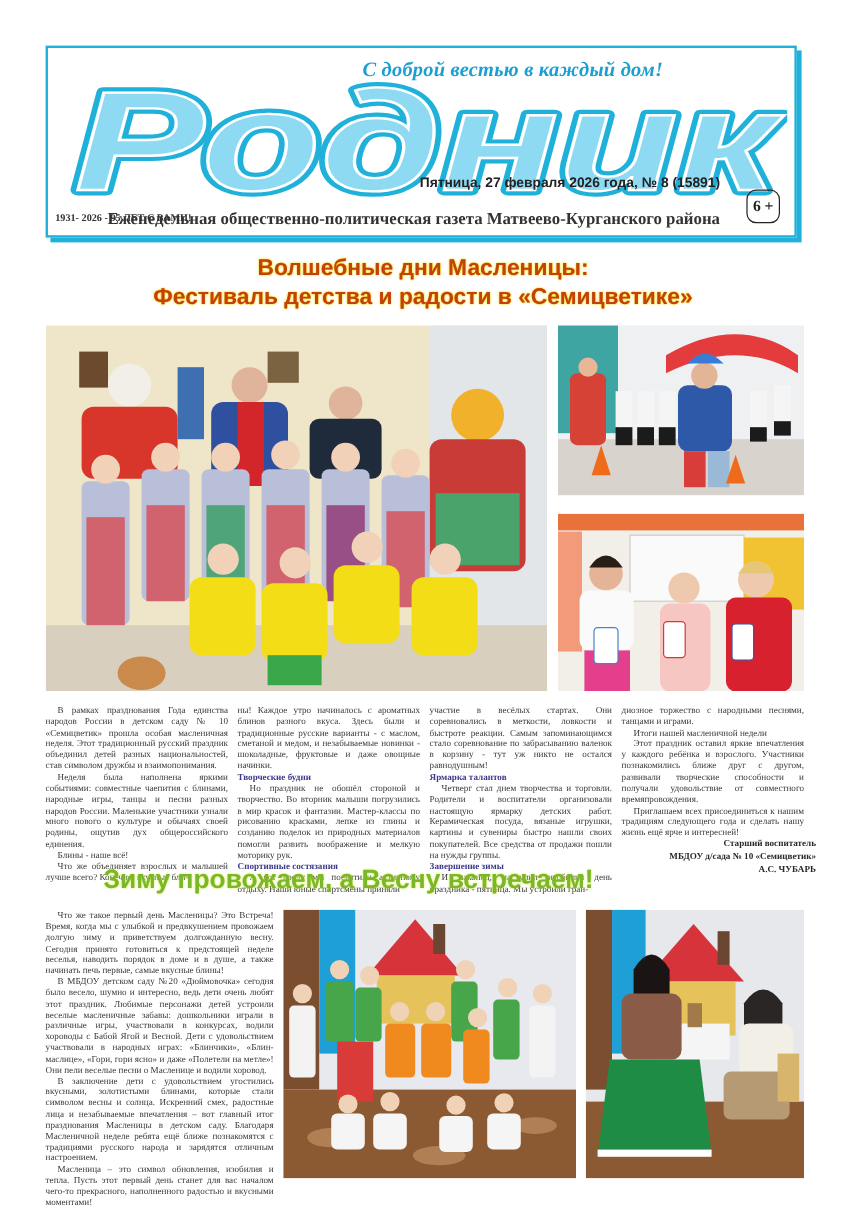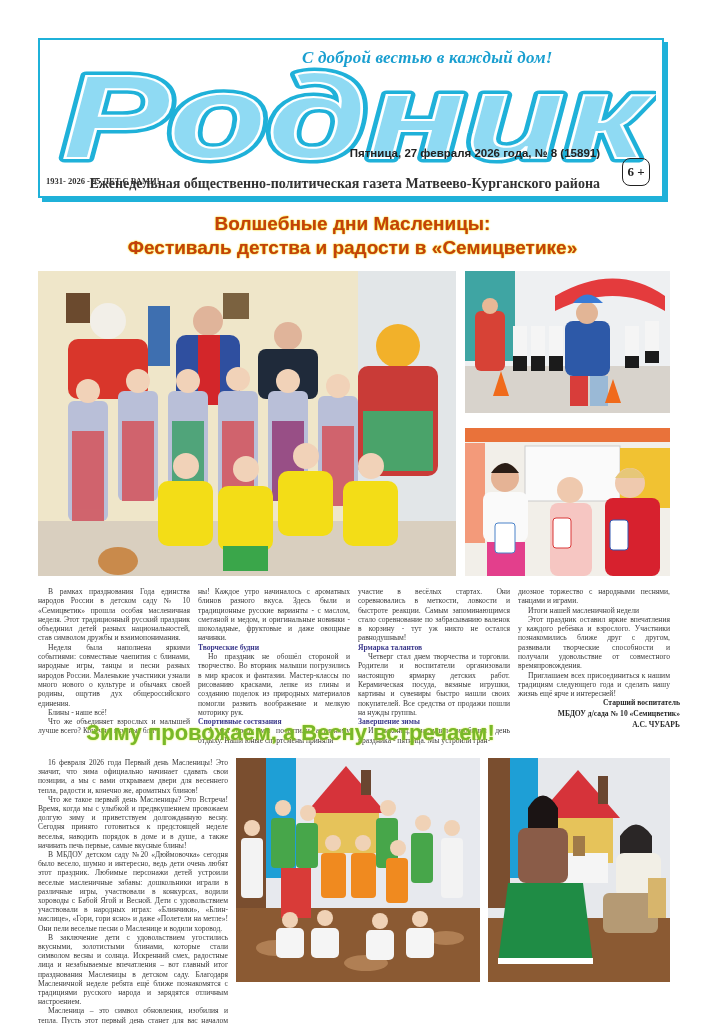--- a/index.html
+++ b/index.html
@@ -211,21 +211,21 @@
   </svg>
 </div>
 
 <div class="col" id="a1c0" style="left:38px;top:587px;width:152px;">
     <p>В рамках празднования Года единства народов России в детском саду № 10 «Семицветик» прошла особая масленичная неделя. Этот традиционный русский праздник объединил детей разных национальностей, став символом дружбы и взаимопонимания.</p>
     <p>Неделя была наполнена яркими событиями: совместные чаепития с блинами, народные игры, танцы и песни разных народов России. Маленькие участники узнали много нового о культуре и обычаях своей родины, ощутив дух общероссийского единения.</p>
     <p>Блины - наше всё!</p>
     <p>Что же объединяет взрослых и малышей лучше всего? Конечно, вкусные бли-</p>
   </div>
 <div class="col" id="a1c1" style="left:198px;top:587px;width:152px;">
-    <p style="text-indent: 0px;">ны! Каждое утро начиналось с ароматных блинов разного вкуса. Здесь были и традиционные русские варианты - с маслом, сметаной и медом, и оригинальные новинки - шоколадные, фруктовые и даже овощные начинки.</p>
+    <p style="text-indent: 0px;">ны! Каждое утро начиналось с ароматных блинов разного вкуса. Здесь были и традиционные русские варианты - с маслом, сметаной и медом, и незабываемые новинки - шоколадные, фруктовые и даже овощные начинки.</p>
     <p class="sub">Творческие будни</p>
     <p>Но праздник не обошёл стороной и творчество. Во вторник малыши погрузились в мир красок и фантазии. Мастер-классы по рисованию красками, лепке из глины и созданию поделок из природных материалов помогли развить воображение и мелкую моторику рук.</p>
     <p class="sub">Спортивные состязания</p>
     <p>А вот среду мы посвятили активному отдыху. Наши юные спортсмены приняли</p>
   </div>
 <div class="col" id="a1c2" style="left:358px;top:587px;width:152px;">
     <p style="text-indent: 0px;">участие в весёлых стартах. Они соревновались в меткости, ловкости и быстроте реакции. Самым запоминающимся стало соревнование по забрасыванию валенок в корзину - тут уж никто не остался равнодушным!</p>
     <p class="sub">Ярмарка талантов</p>
     <p>Четверг стал днем творчества и торговли. Родители и воспитатели организовали настоящую ярмарку детских работ. Керамическая посуда, вязаные игрушки, картины и сувениры быстро нашли своих покупателей. Все средства от продажи пошли на нужды группы.</p>
     <p class="sub">Завершение зимы</p>
@@ -240,21 +240,20 @@
 
 <div class="signature">
   <div>Старший воспитатель</div>
   <div>МБДОУ д/сада № 10 «Семицветик»</div>
   <div>А.С. ЧУБАРЬ</div>
 </div>
 
 <div class="headline-green" style="top:720px;">Зиму провожаем, а Весну встречаем!</div>
 
 <div class="col" id="a2c0" style="left:38px;top:758px;width:190px;line-height:9.2px;">
-    <p>16 февраля 2026 года Первый день Масленицы! Это значит, что зима официально начинает сдавать свои позиции, а мы с вами открываем двери для весеннего тепла, радости и, конечно же, ароматных блинов!</p>
     <p>Что же такое первый день Масленицы? Это Встреча! Время, когда мы с улыбкой и предвкушением провожаем долгую зиму и приветствуем долгожданную весну. Сегодня принято готовиться к предстоящей неделе веселья, наводить порядок в доме и в душе, а также начинать печь первые, самые вкусные блины!</p>
     <p>В МБДОУ детском саду №20 «Дюймовочка» сегодня было весело, шумно и интересно, ведь дети очень любят этот праздник. Любимые персонажи детей устроили веселые масленичные забавы: дошкольники играли в различные игры, участвовали в конкурсах, водили хороводы с Бабой Ягой и Весной. Дети с удовольствием участвовали в народных играх: «Блинчики», «Блин-маслице», «Гори, гори ясно» и даже «Полетели на метле»! Они пели веселые песни о Масленице и водили хоровод.</p>
     <p>В заключение дети с удовольствием угостились вкусными, золотистыми блинами, которые стали символом весны и солнца. Искренний смех, радостные лица и незабываемые впечатления – вот главный итог празднования Масленицы в детском саду. Благодаря Масленичной неделе ребята ещё ближе познакомятся с традициями русского народа и зарядятся отличным настроением.</p>
     <p>Масленица – это символ обновления, изобилия и тепла. Пусть этот первый день станет для вас началом чего-то прекрасного, наполненного радостью и вкусными моментами!</p>
   </div>
 
 <div class="photo" style="left:236px;top:758px;width:244px;height:224px;">
   <svg viewBox="0 0 244 224" preserveAspectRatio="none">
     <rect width="244" height="224" fill="#e7e9ee"></rect>
     <rect x="0" y="0" width="30" height="150" fill="#7a4e2f"></rect>

